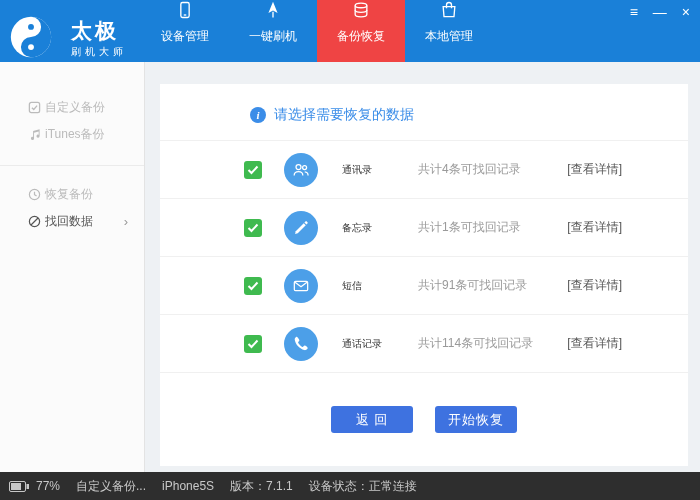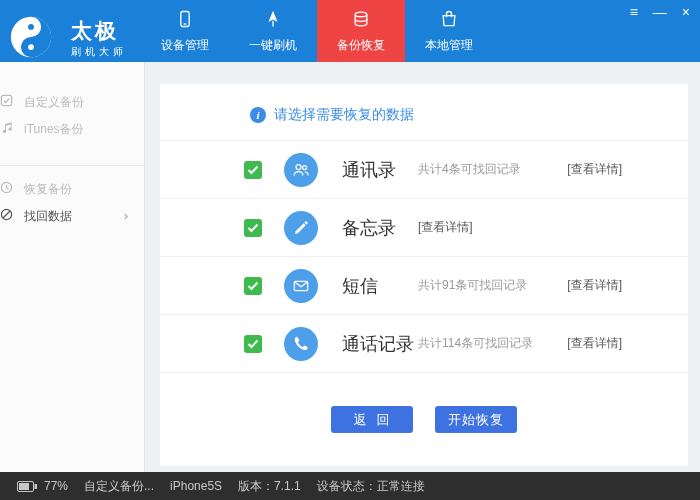--- a/index.html
+++ b/index.html
@@ -6,50 +6,50 @@
   html,body{width:700px;height:500px}
   body{font-family:"Liberation Sans","DejaVu Sans",sans-serif;position:relative;overflow:hidden;background:#eef1f4;cursor:default}
 
   
   .header{position:absolute;top:0;left:0;right:0;height:62px;background:#1a80d8;color:#fff;display:flex}
   .logo{display:flex;align-items:center;gap:19px;padding:16px 12px 0 10px}
   .logo-name{display:flex;flex-direction:column}
   .logo-t1{font-size:21px;font-weight:bold;letter-spacing:3px;line-height:1.1}
   .logo-t2{font-size:10px;letter-spacing:4px;margin-top:3px}
   .tabs{display:flex;height:62px;margin-left:2px}
-  .tab{width:88px;display:flex;flex-direction:column;align-items:center;justify-content:center;gap:5px;font-size:12px;cursor:pointer}
+  .tab{width:88px;display:flex;flex-direction:column;align-items:center;justify-content:flex-start;gap:5px;font-size:12px;cursor:pointer}
   .tab.active{background:#ef4444}
   .win-controls{position:absolute;top:5px;right:10px;display:flex;gap:15px;font-size:14px;line-height:1;color:#fff}
   .win-btn{cursor:pointer}
 
   
   .sidebar{position:absolute;top:62px;bottom:28px;left:0;width:145px;background:#fbfbfb;border-right:1px solid #e3e3e3;padding-top:32px}
   .side-title{color:#4a90d9;font-size:13px;padding:0 0 10px 28px}
-  .side-item{display:flex;align-items:flex-start;gap:11px;height:27px;font-size:12px;color:#bbb;cursor:pointer;position:relative}
+  .side-item{display:flex;align-items:center;gap:4px;height:27px;padding-left:28px;font-size:12px;color:#bbb;cursor:pointer;position:relative}
   .side-item.active{color:#555}
   .side-item .chev{position:absolute;right:16px;color:#999;font-size:13px}
   .side-div{border-top:1px solid #ebebeb;margin:17px 0 15px 0}
   .sicon{width:13px;height:13px;display:inline-flex;flex:0 0 auto}
 
   
   .panel{position:absolute;left:160px;right:12px;top:84px;bottom:34px;background:#fff}
   .panel-head{display:flex;align-items:center;gap:8px;padding:22px 0 16px 90px;font-size:14px;color:#3b8de8}
   .info-icon{width:16px;height:16px;border-radius:50%;background:#3b8de8;color:#fff;font-size:11px;font-style:italic;font-weight:bold;display:flex;align-items:center;justify-content:center;font-family:"Liberation Serif",serif;flex:0 0 auto}
   .rows{border-top:1px solid #f0f0f0}
   .row{display:flex;align-items:center;height:58px;border-bottom:1px solid #f0f0f0;padding:0 66px 0 84px}
   .cbx{width:18px;height:18px;background:#3fba4f;border-radius:3px;display:flex;align-items:center;justify-content:center;flex:0 0 auto;cursor:pointer}
   .ricon{width:34px;height:34px;border-radius:50%;background:#4c9fe8;display:flex;align-items:center;justify-content:center;margin-left:22px;flex:0 0 auto}
-  .rlabel{width:76px;margin-left:24px;font-size:18px;color:#333}
+  .rlabel{width:76px;margin-left:24px;font-size:10px;color:#333}
   .rdetail{flex:1;font-size:12px;color:#9a9a9a}
   .raction{font-size:12px;color:#555;cursor:pointer}
   .btns{display:flex;justify-content:center;gap:22px;margin-top:33px}
-  .btn{width:82px;height:27px;background:#3e72e0;color:#fff;font-size:13px;border:0;border-radius:3px;cursor:pointer;letter-spacing:1px;font-family:Liberation Mono, monospace}
-
-  
-  .statusbar{position:absolute;left:0;right:0;bottom:0;height:28px;background:#2e2e2e;color:#c8c8c8;font-size:12px;display:flex;align-items:center;padding:0 17px}
+  .btn{width:82px;height:27px;background:#3e72e0;color:#fff;font-size:13px;border:0;border-radius:3px;cursor:pointer;letter-spacing:1px;font-family:Liberation Serif, serif}
+
+  
+  .statusbar{position:absolute;left:0;right:0;bottom:0;height:28px;background:#2e2e2e;color:#c8c8c8;font-size:12px;display:flex;align-items:center;padding:0 9px}
   .battery{display:flex;align-items:center;margin-right:6px}
   .sb-item{margin-right:16px;white-space:nowrap}
 </style>
 </head>
 <body>
 
 <div class="header">
   <div class="logo">
     <span>
       <svg width="42" height="42" viewBox="0 0 100 100">
@@ -191,20 +191,21 @@
             <path d="M1.5 5l3 3 6-6.5" fill="none" stroke="#fff" stroke-width="2"></path>
           </svg>
       </span>
       <span class="ricon">
         <svg width="20" height="20" viewBox="0 0 24 24">
           <path d="M4.9 19.1l.8-3.2 9.6-9.6 2.4 2.4-9.6 9.6z" fill="#fff"></path>
           <path d="M16.1 5.5l1.2-1.2c.5-.5 1.3-.5 1.7 0l.7.7c.5.5.5 1.3 0 1.7l-1.2 1.2z" fill="#fff"></path>
         </svg>
       </span>
       <span class="rlabel">备忘录</span>
+      <span class="rdetail">共计1条可找回记录</span>
       <span class="raction">[查看详情]</span>
     </div>
 
     <div class="row">
       <span class="cbx">
         <svg width="12" height="10" viewBox="0 0 12 10">
             <path d="M1.5 5l3 3 6-6.5" fill="none" stroke="#fff" stroke-width="2"></path>
           </svg>
       </span>
       <span class="ricon">

